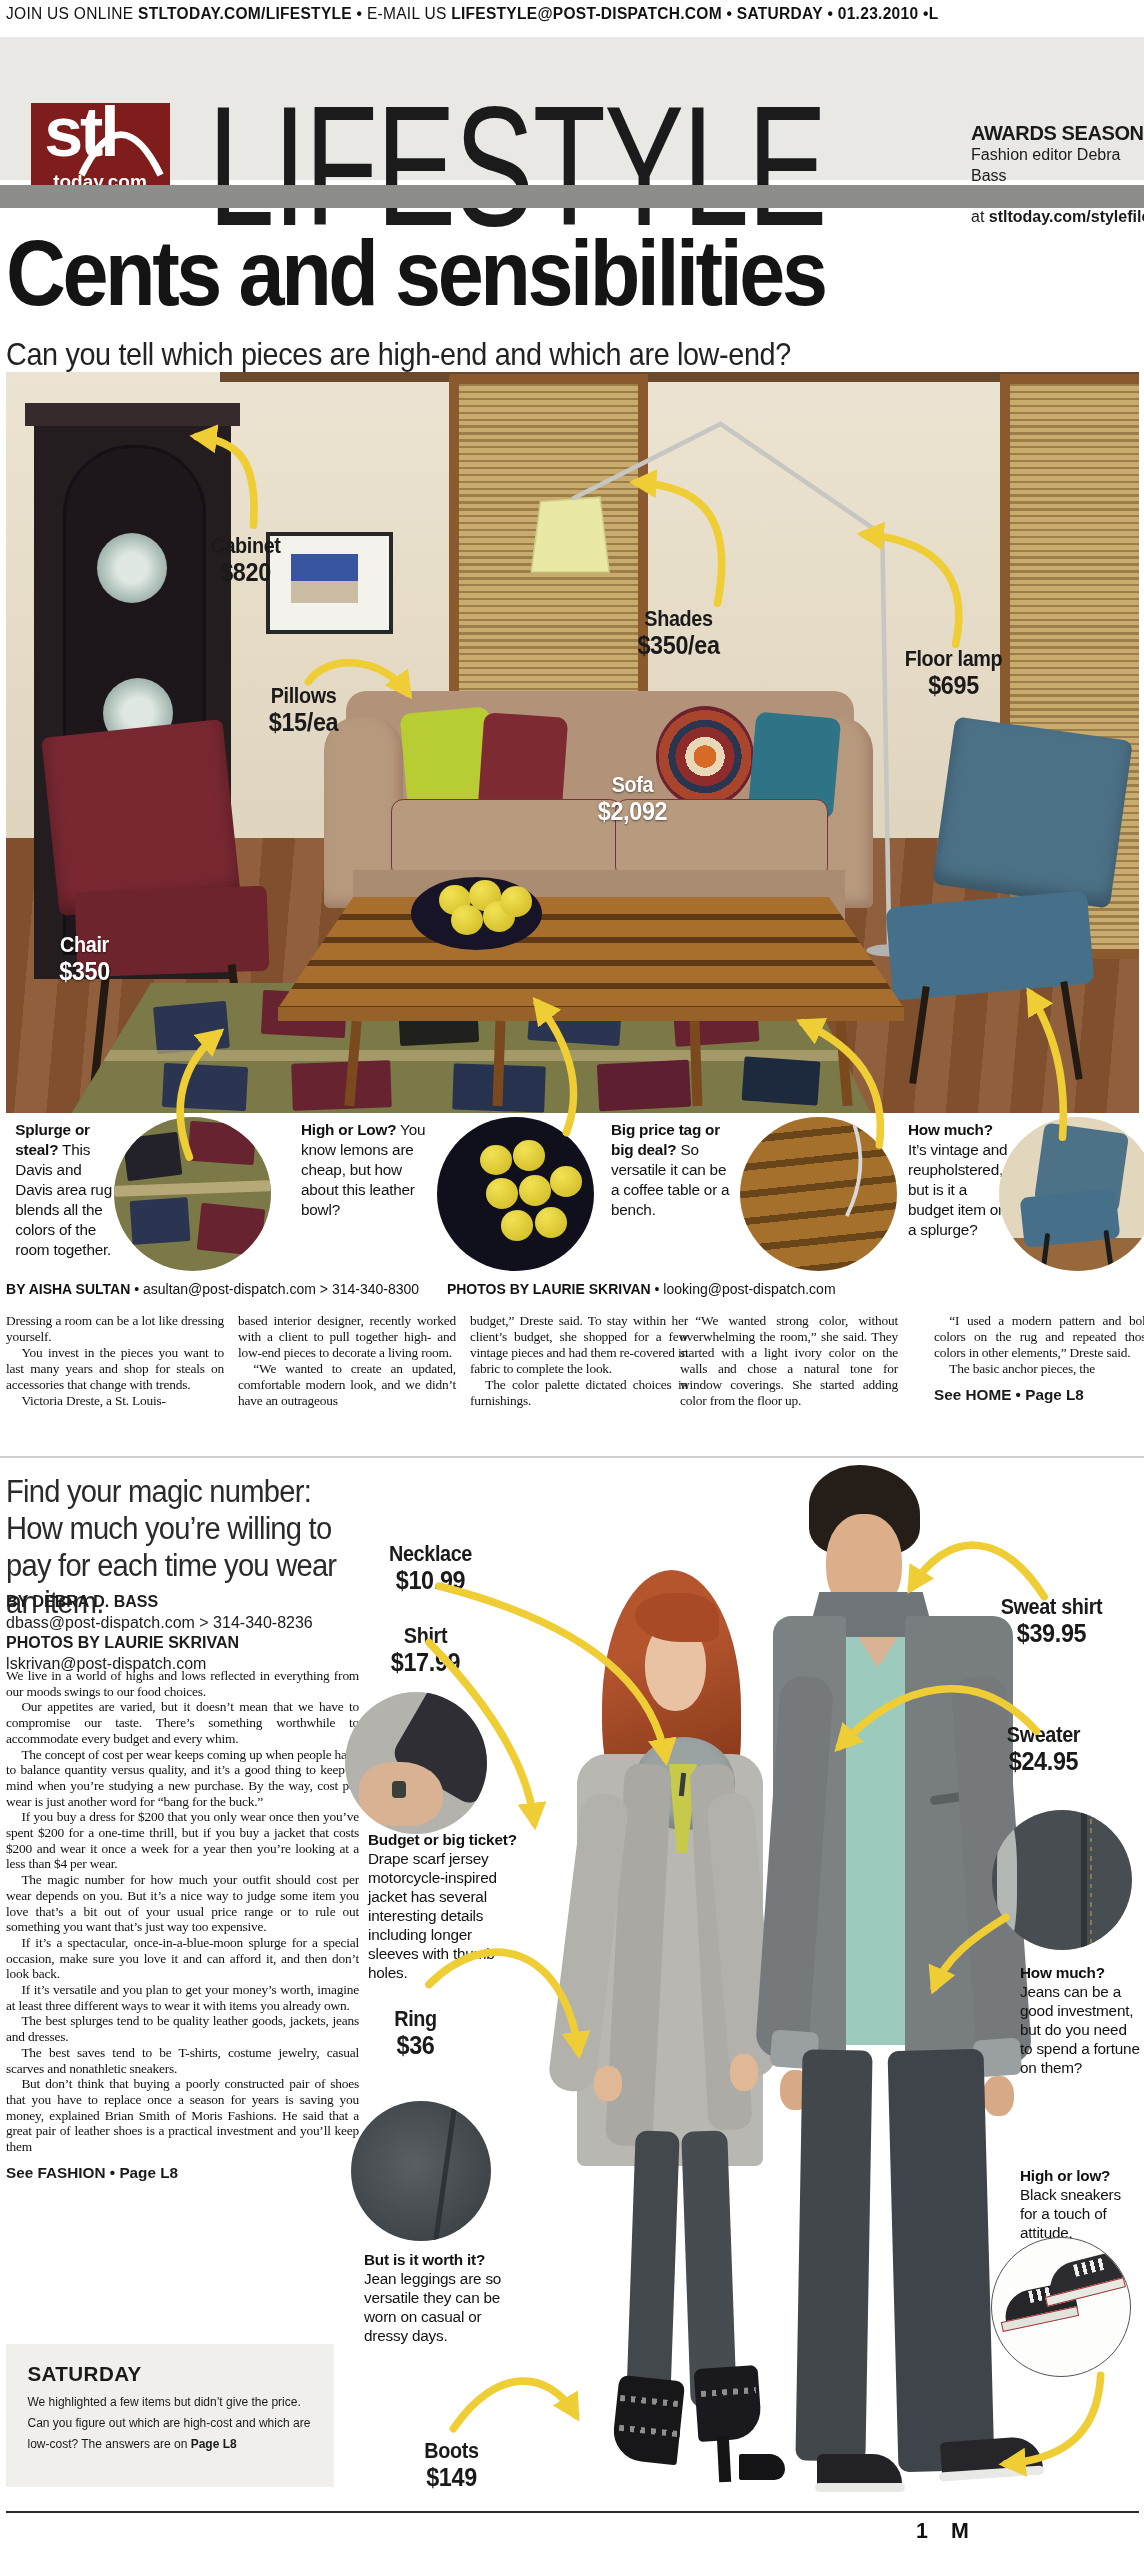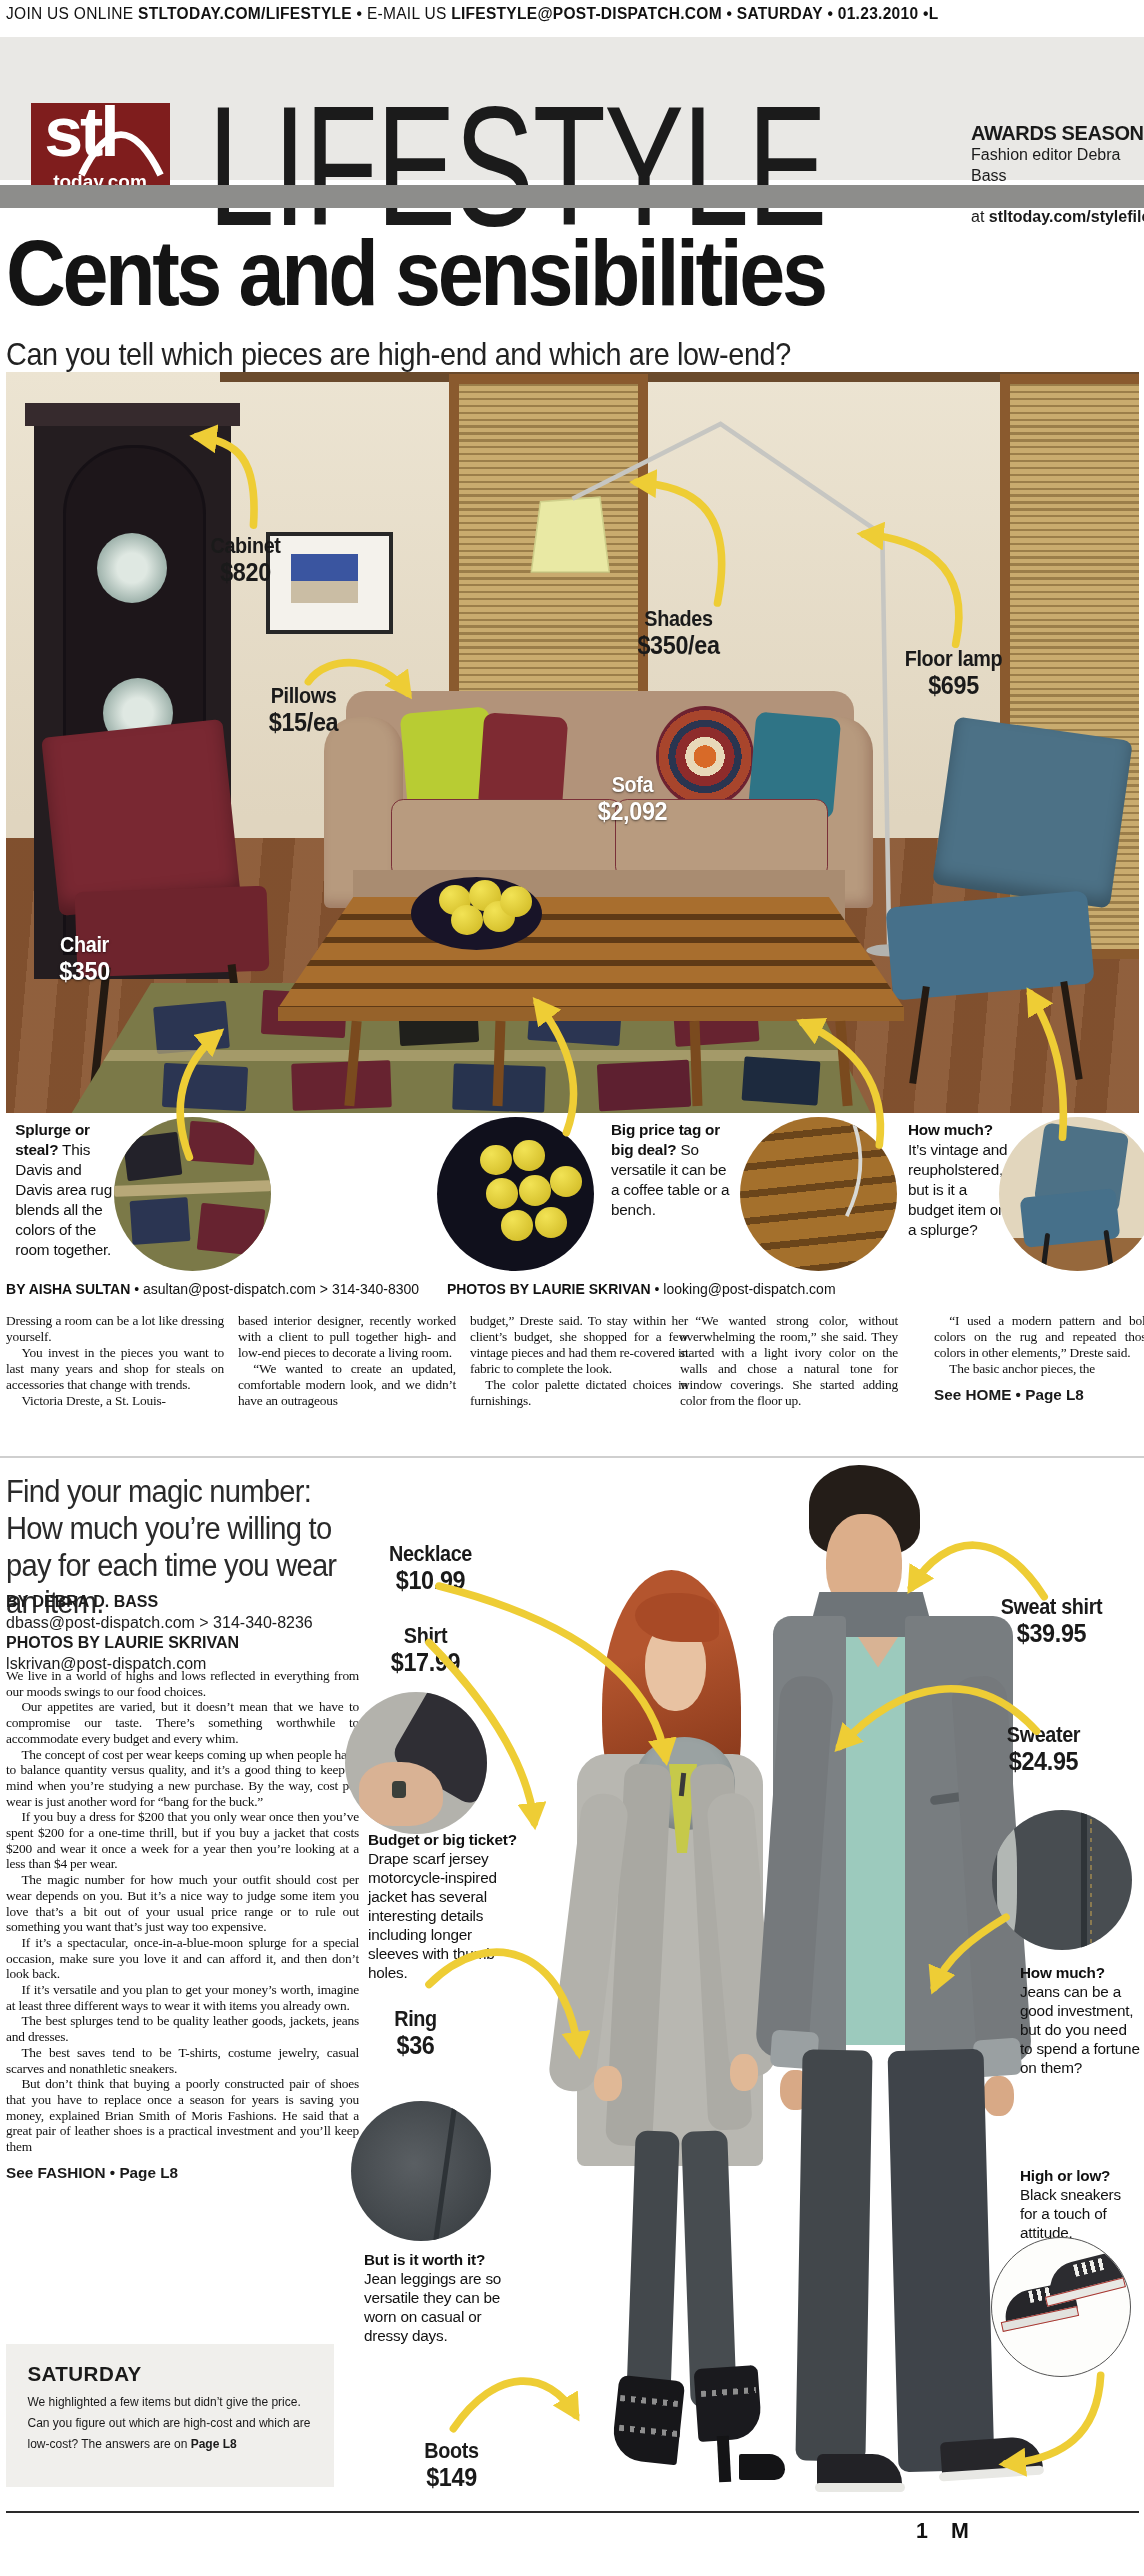--- a/index.html
+++ b/index.html
@@ -239,20 +239,23 @@
 
   <div class="cap1" style="left:15.3px;top:1120px;width:101px;">
     <b>Splurge or steal?</b><span> This Davis and Davis area rug blends all the colors of the room together.</span>
   </div>
   <div class="inset" style="left:114px;top:1117px;background:#7b7948;">
     <div class="rr" style="left:10.7px;top:18.3px;width:55px;height:43px;background:#23222a;transform:rotate(-7deg);"></div>
     <div class="rr" style="left:75px;top:6.1px;width:66px;height:40px;background:#672330;transform:rotate(4deg);"></div>
     <div class="rr" style="left:0;top:66px;width:157px;height:10.7px;background:#b7a878;transform:rotate(-2deg);"></div>
     <div class="rr" style="left:17px;top:82px;width:58px;height:44px;background:#2b3552;transform:rotate(-4deg);"></div>
     <div class="rr" style="left:85px;top:89px;width:64px;height:47px;background:#672330;transform:rotate(6deg);"></div>
+  </div>
+  <div class="cap1" style="left:301px;top:1120px;width:128px;">
+    <b>High or Low?</b><span> You know lemons are cheap, but how about this leather bowl?</span>
   </div>
   <div class="inset" style="left:437px;top:1117px;background:#10101c;">
     <div class="lemon" style="left:43px;top:27.5px;"></div>
     <div class="lemon" style="left:76px;top:23px;"></div>
     <div class="lemon" style="left:49px;top:61px;"></div>
     <div class="lemon" style="left:82px;top:58px;"></div>
     <div class="lemon" style="left:113px;top:49px;"></div>
     <div class="lemon" style="left:64px;top:93px;"></div>
     <div class="lemon" style="left:98px;top:90px;"></div>
   </div>

